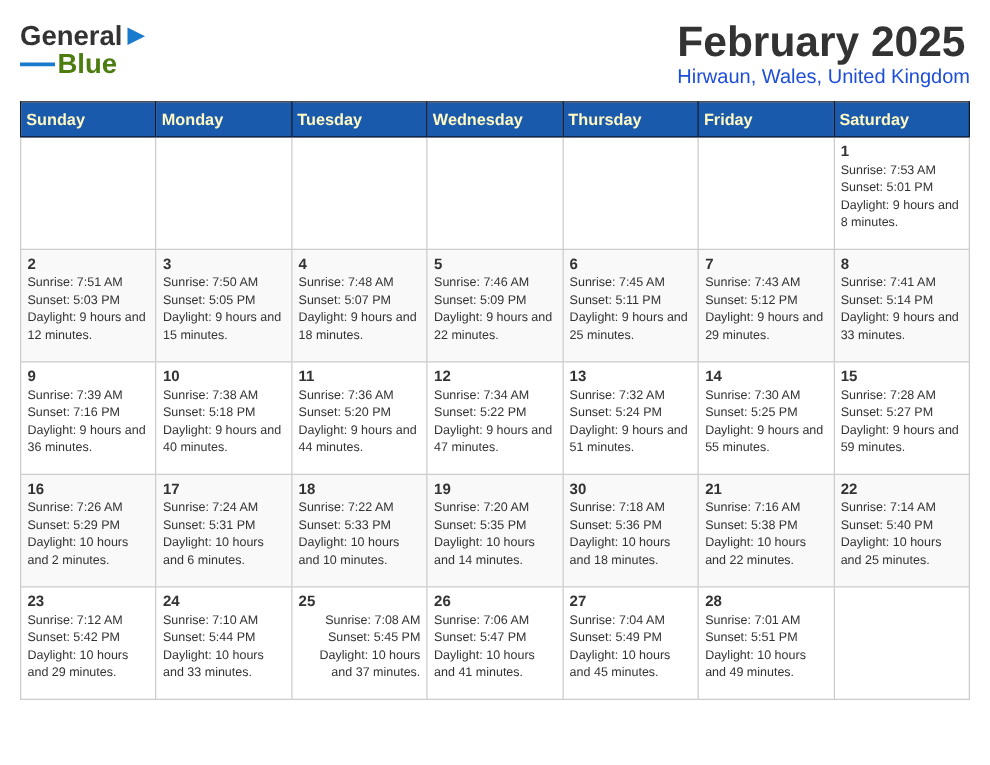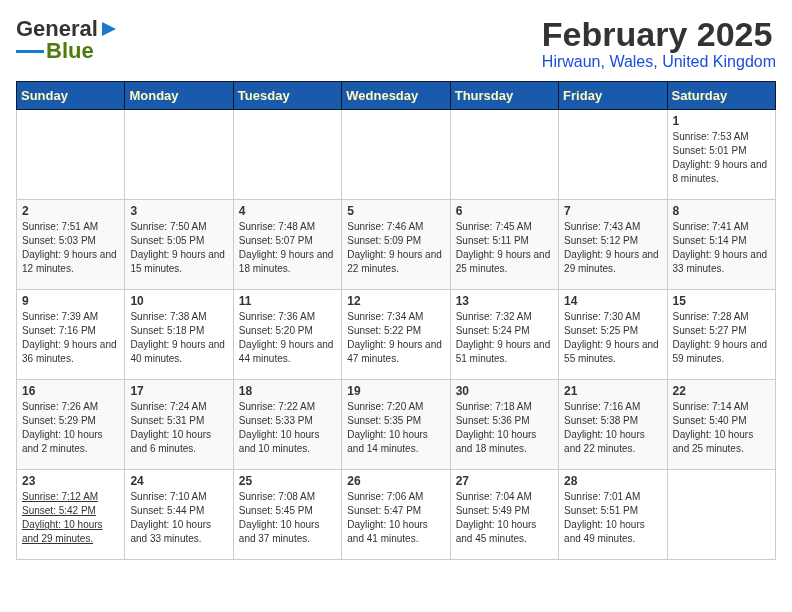--- a/index.html
+++ b/index.html
@@ -252,33 +252,33 @@
         <td>
           <span class="day-num">22</span>
           <div class="cell-info" style="white-space: pre-line;">Sunrise: 7:14 AM
 Sunset: 5:40 PM
 Daylight: 10 hours and 25 minutes.</div>
         </td>
       </tr>
       <tr>
         <td>
           <span class="day-num">23</span>
-          <div class="cell-info" style="white-space: pre-line; text-decoration: underline;">Sunrise: 7:12 AM
+          <div class="cell-info" style="white-space: pre-line;">Sunrise: 7:12 AM
 Sunset: 5:42 PM
 Daylight: 10 hours and 29 minutes.</div>
         </td>
         <td>
           <span class="day-num">24</span>
           <div class="cell-info" style="white-space: pre-line;">Sunrise: 7:10 AM
 Sunset: 5:44 PM
 Daylight: 10 hours and 33 minutes.</div>
         </td>
         <td>
           <span class="day-num">25</span>
-          <div class="cell-info" style="white-space: pre-line;">Sunrise: 7:08 AM
+          <div class="cell-info" style="white-space: pre-line; text-align: right;">Sunrise: 7:08 AM
 Sunset: 5:45 PM
 Daylight: 10 hours and 37 minutes.</div>
         </td>
         <td>
           <span class="day-num">26</span>
           <div class="cell-info" style="white-space: pre-line;">Sunrise: 7:06 AM
 Sunset: 5:47 PM
 Daylight: 10 hours and 41 minutes.</div>
         </td>
         <td>

